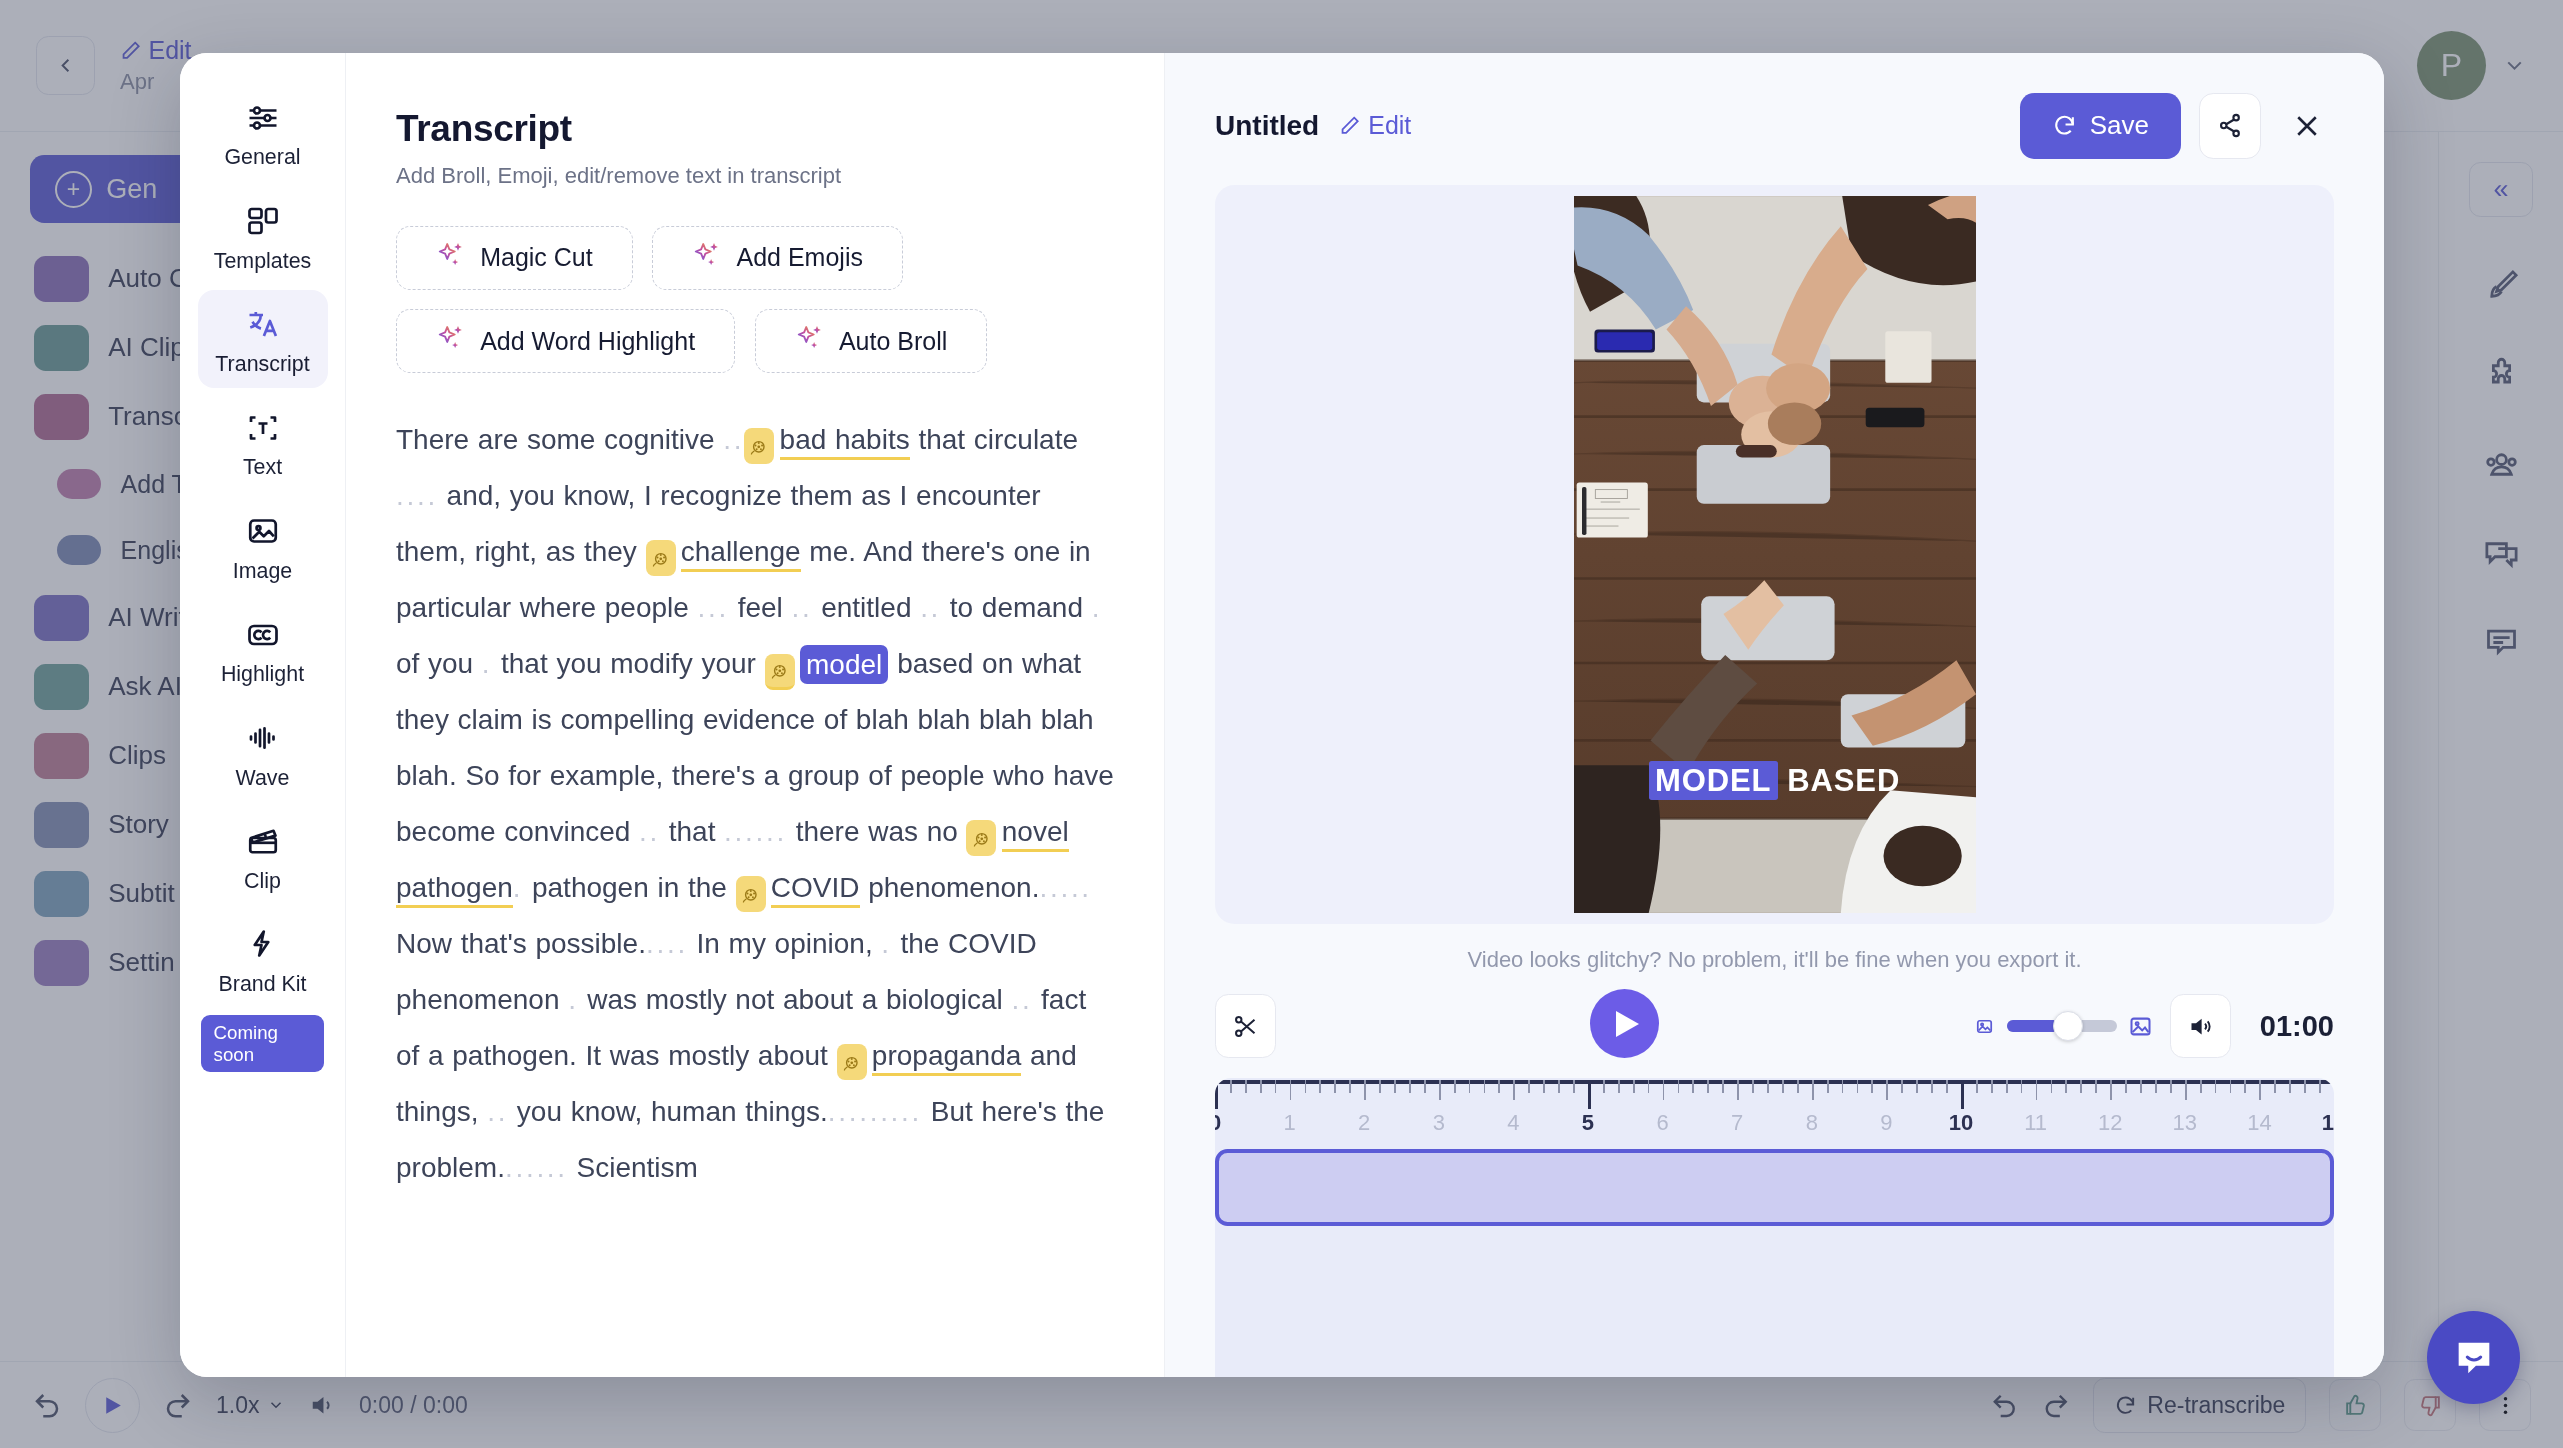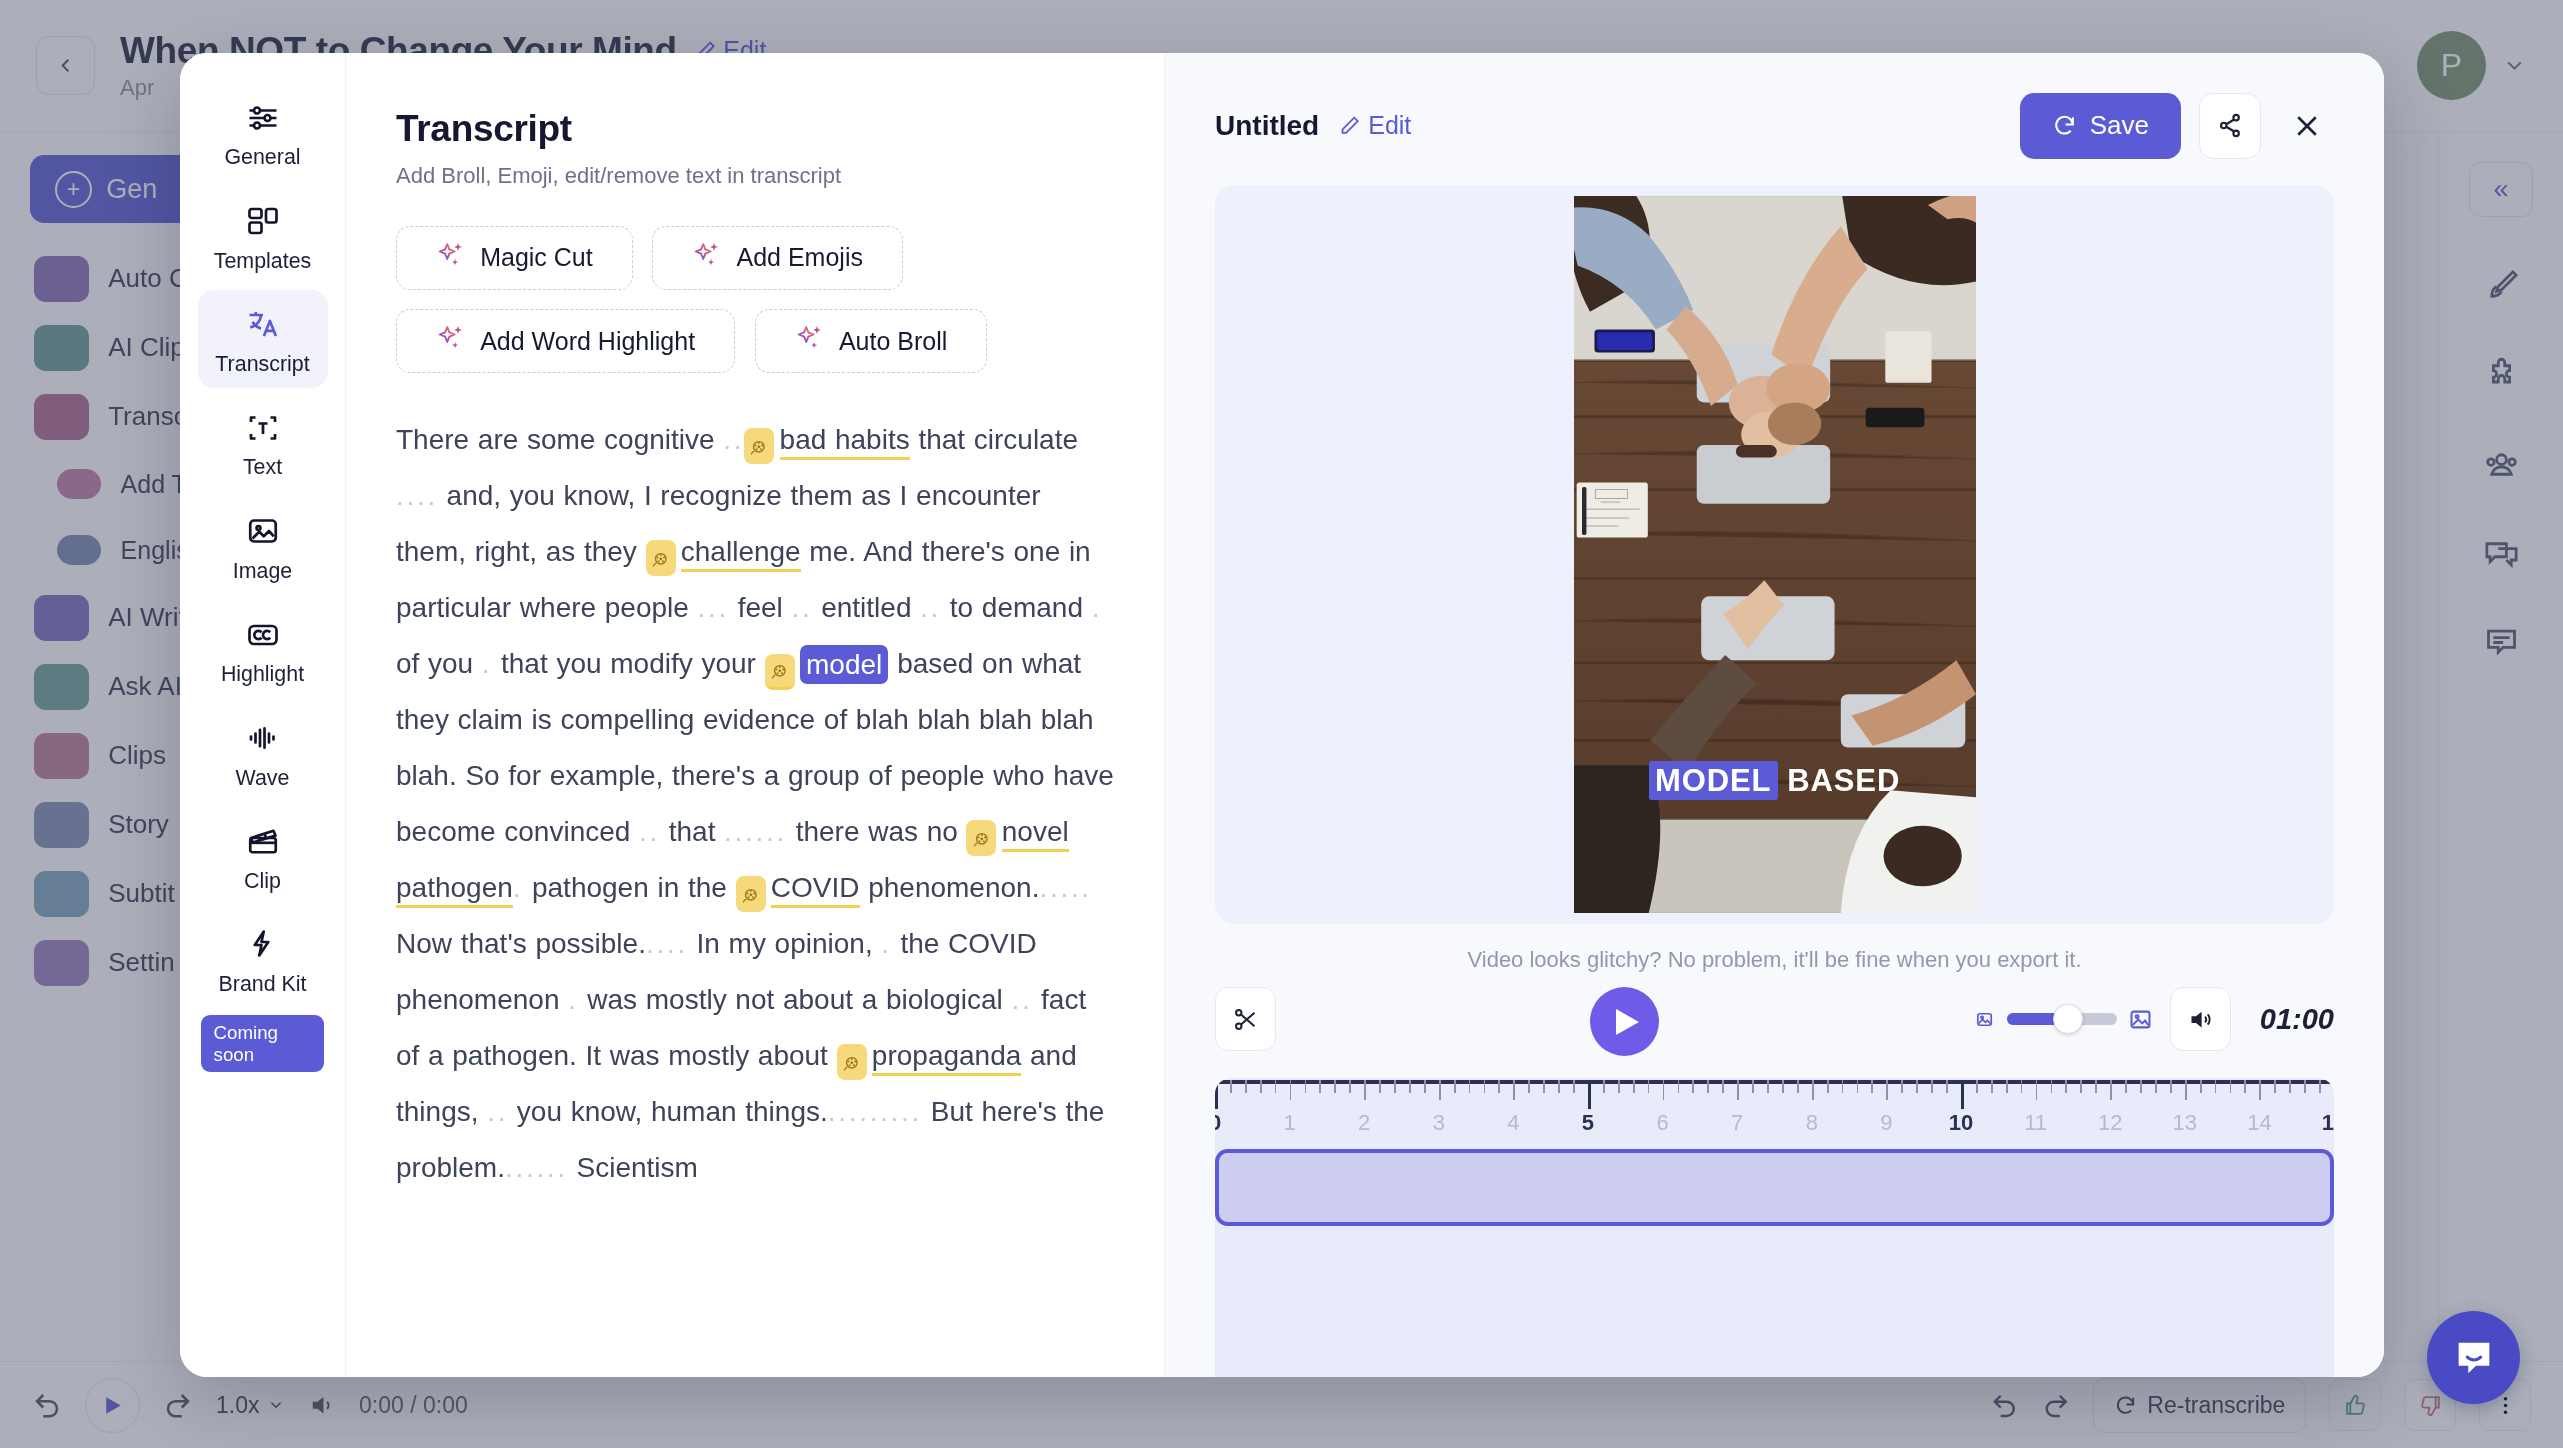--- a/index.html
+++ b/index.html
@@ -226,21 +226,21 @@
     position: absolute; left: 0; right: 0; bottom: 114px;
     text-align: center; font-size: 31px; font-weight: bold;
     letter-spacing: 0.9px; color: #fff;
   }
   .vf-caption .hl { background: #5b5bd6; padding: 1.8px 6.2px; border-radius: 2.7px; }
 
   .glitch-note {
     text-align: center; font-size: 22px; color: #9298ad; margin-top: 23px;
   }
   .ctrl-row {
-    margin-top: 14.2px; display: flex; align-items: flex-start; height: 71px; font-style: italic;
+    margin-top: 14.2px; display: flex; align-items: flex-end; height: 71px;
   }
   .cut-btn {
     width: 61px; height: 64px; border-radius: 13.3px; background:#fff;
     border: 0.9px solid #e6e8f0; display:flex; align-items:center; justify-content:center;
   }
   .play-btn {
     width: 69px; height: 69px; border-radius: 50%; background:#6c5ce7;
     display: flex; align-items: center; justify-content: center;
     margin: 0 auto;
   }
@@ -306,21 +306,20 @@
 <div id="backdrop-app">
 
   <div class="bg-topbar">
     <div class="bg-back-btn">
       <svg width="23" height="23" viewBox="0 0 24 24" fill="none" stroke="currentColor" stroke-width="2">
           <polyline points="15 18 9 12 15 6"></polyline>
         </svg>
     </div>
     <div class="bg-title-wrap">
       <div class="bg-title-row">
-        <div class="bg-title">When NOT to Change Your Mind</div>
         <div class="bg-edit-link">
           <svg width="21.4" height="21.4" viewBox="0 0 24 24" fill="none" stroke="currentColor" stroke-width="2">
               <path d="M17 3l4 4L8 20H4v-4z"></path>
             </svg>
           <span>Edit</span>
         </div>
       </div>
       <div class="bg-date">Apr</div>
     </div>
     <div class="bg-avatar-wrap">

